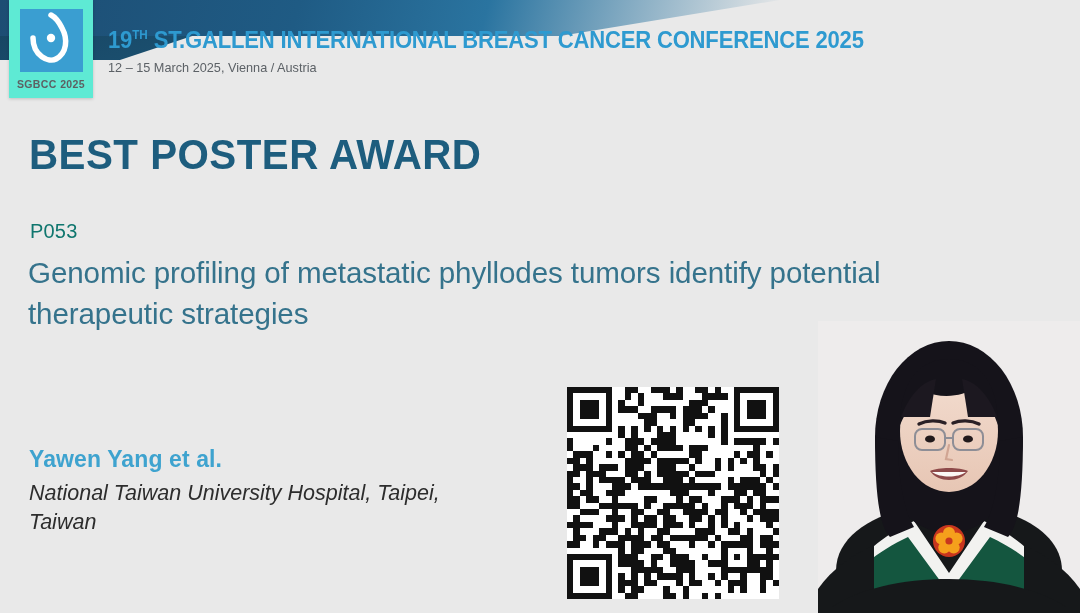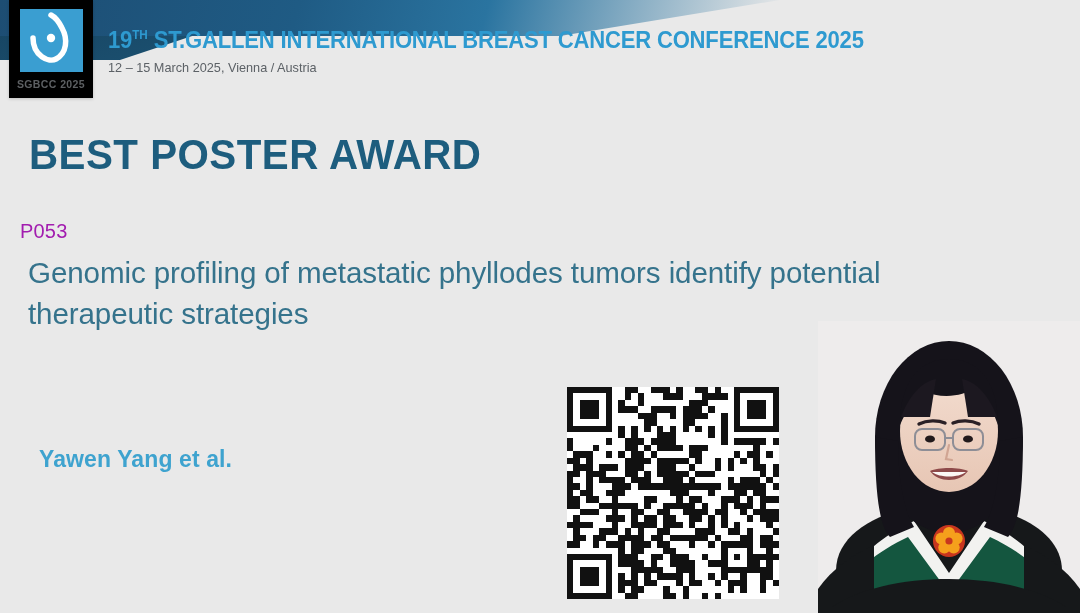--- a/index.html
+++ b/index.html
@@ -22,21 +22,21 @@
   .top-wedge-2{
     position:absolute; top:0; left:0; width:300px; height:60px;
     background:linear-gradient(160deg,#16425f 0%,#1d5576 100%);
     clip-path:polygon(0 0, 300px 0, 120px 60px, 0 60px);
     z-index:1;
   }
 
   
   .logo-card{
     position:absolute; left:9px; top:0; width:84px; height:98px;
-    background:#000000;
+    background:#5eead4;
     z-index:4;
     display:flex; flex-direction:column; align-items:center;
     padding-top:9px;
     box-shadow:0 1px 3px rgba(0,0,0,.18);
   }
   .logo-square{
     width:63px; height:63px;
     background:#3a9ed1;
     position:relative; overflow:hidden;
   }
@@ -85,38 +85,38 @@
     font-weight:700;
     color:#1d5d7e;
     letter-spacing:.5px;
     transform:scaleX(.96);
     transform-origin:left center;
     line-height:1;
   }
 
   
   .poster-id{
-    position:absolute; left:20px; top:220px; z-index:3;
+    position:absolute; left:30px; top:220px; z-index:3;
     font-size:20px;
-    color:#a21caf;
+    color:#0f766e;
     letter-spacing:.2px;
   }
   .poster-title{
     position:absolute; left:28px; top:252px; width:910px; z-index:3;
     font-size:30px;
     color:#35738c;
     line-height:1.37;
     letter-spacing:-0.1px;
     transform:scaleX(.985);
     transform-origin:left top;
   }
 
   
   .author-block{
-    position:absolute; left:39px; top:445px; z-index:3;
+    position:absolute; left:29px; top:445px; z-index:3;
   }
   .author-name{
     font-size:23px;
     font-weight:700;
     color:#3ea3cf;
     letter-spacing:.1px;
     line-height:1.25;
   }
   .author-affil{
     margin-top:5px;
@@ -164,20 +164,21 @@
   <div class="conf-sub">12 – 15 March 2025, Vienna / Austria</div>
 </div>
 
 <div class="award-heading">BEST POSTER AWARD</div>
 
 <div class="poster-id">P053</div>
 <div class="poster-title">Genomic profiling of metastatic phyllodes tumors identify potential therapeutic strategies</div>
 
 <div class="author-block">
   <div class="author-name">Yawen Yang et al.</div>
+  <div class="author-affil">National Taiwan University Hospital, Taipei, Taiwan</div>
 </div>
 
 <div class="qr-wrap">
   <svg viewBox="0 0 33 33" shape-rendering="crispEdges" aria-hidden="true">
     <rect width="33" height="33" fill="#ffffff"></rect>
     <g fill="#111111" id="qr-modules">
         <path d="M0 0h1v1h-1zM1 0h1v1h-1zM2 0h1v1h-1zM3 0h1v1h-1zM4 0h1v1h-1zM5 0h1v1h-1zM6 0h1v1h-1zM9 0h1v1h-1zM10 0h1v1h-1zM13 0h1v1h-1zM14 0h1v1h-1zM15 0h1v1h-1zM17 0h1v1h-1zM20 0h1v1h-1zM21 0h1v1h-1zM23 0h1v1h-1zM26 0h1v1h-1zM27 0h1v1h-1zM28 0h1v1h-1zM29 0h1v1h-1zM30 0h1v1h-1zM31 0h1v1h-1zM32 0h1v1h-1zM0 1h1v1h-1zM6 1h1v1h-1zM9 1h1v1h-1zM11 1h1v1h-1zM15 1h1v1h-1zM16 1h1v1h-1zM17 1h1v1h-1zM21 1h1v1h-1zM22 1h1v1h-1zM23 1h1v1h-1zM24 1h1v1h-1zM26 1h1v1h-1zM32 1h1v1h-1zM0 2h1v1h-1zM2 2h1v1h-1zM3 2h1v1h-1zM4 2h1v1h-1zM6 2h1v1h-1zM8 2h1v1h-1zM11 2h1v1h-1zM19 2h1v1h-1zM20 2h1v1h-1zM21 2h1v1h-1zM26 2h1v1h-1zM28 2h1v1h-1zM29 2h1v1h-1zM30 2h1v1h-1zM32 2h1v1h-1zM0 3h1v1h-1zM2 3h1v1h-1zM3 3h1v1h-1zM4 3h1v1h-1zM6 3h1v1h-1zM8 3h1v1h-1zM9 3h1v1h-1zM10 3h1v1h-1zM13 3h1v1h-1zM14 3h1v1h-1zM15 3h1v1h-1zM16 3h1v1h-1zM18 3h1v1h-1zM19 3h1v1h-1zM20 3h1v1h-1zM22 3h1v1h-1zM26 3h1v1h-1zM28 3h1v1h-1zM29 3h1v1h-1zM30 3h1v1h-1zM32 3h1v1h-1zM0 4h1v1h-1zM2 4h1v1h-1zM3 4h1v1h-1zM4 4h1v1h-1zM6 4h1v1h-1zM11 4h1v1h-1zM12 4h1v1h-1zM13 4h1v1h-1zM16 4h1v1h-1zM18 4h1v1h-1zM19 4h1v1h-1zM20 4h1v1h-1zM21 4h1v1h-1zM24 4h1v1h-1zM26 4h1v1h-1zM28 4h1v1h-1zM29 4h1v1h-1zM30 4h1v1h-1zM32 4h1v1h-1zM0 5h1v1h-1zM6 5h1v1h-1zM12 5h1v1h-1zM13 5h1v1h-1zM18 5h1v1h-1zM19 5h1v1h-1zM24 5h1v1h-1zM26 5h1v1h-1zM32 5h1v1h-1zM0 6h1v1h-1zM1 6h1v1h-1zM2 6h1v1h-1zM3 6h1v1h-1zM4 6h1v1h-1zM5 6h1v1h-1zM6 6h1v1h-1zM8 6h1v1h-1zM10 6h1v1h-1zM12 6h1v1h-1zM14 6h1v1h-1zM16 6h1v1h-1zM18 6h1v1h-1zM20 6h1v1h-1zM22 6h1v1h-1zM24 6h1v1h-1zM26 6h1v1h-1zM27 6h1v1h-1zM28 6h1v1h-1zM29 6h1v1h-1zM30 6h1v1h-1zM31 6h1v1h-1zM32 6h1v1h-1zM8 7h1v1h-1zM10 7h1v1h-1zM14 7h1v1h-1zM15 7h1v1h-1zM16 7h1v1h-1zM22 7h1v1h-1zM24 7h1v1h-1zM0 8h1v1h-1zM6 8h1v1h-1zM9 8h1v1h-1zM10 8h1v1h-1zM11 8h1v1h-1zM13 8h1v1h-1zM14 8h1v1h-1zM15 8h1v1h-1zM16 8h1v1h-1zM24 8h1v1h-1zM26 8h1v1h-1zM27 8h1v1h-1zM28 8h1v1h-1zM29 8h1v1h-1zM30 8h1v1h-1zM32 8h1v1h-1zM0 9h1v1h-1zM4 9h1v1h-1zM9 9h1v1h-1zM10 9h1v1h-1zM12 9h1v1h-1zM14 9h1v1h-1zM15 9h1v1h-1zM16 9h1v1h-1zM17 9h1v1h-1zM19 9h1v1h-1zM20 9h1v1h-1zM21 9h1v1h-1zM29 9h1v1h-1zM1 10h1v1h-1zM2 10h1v1h-1zM3 10h1v1h-1zM6 10h1v1h-1zM8 10h1v1h-1zM10 10h1v1h-1zM11 10h1v1h-1zM13 10h1v1h-1zM19 10h1v1h-1zM20 10h1v1h-1zM26 10h1v1h-1zM28 10h1v1h-1zM29 10h1v1h-1zM31 10h1v1h-1zM0 11h1v1h-1zM1 11h1v1h-1zM3 11h1v1h-1zM9 11h1v1h-1zM10 11h1v1h-1zM11 11h1v1h-1zM12 11h1v1h-1zM14 11h1v1h-1zM15 11h1v1h-1zM16 11h1v1h-1zM17 11h1v1h-1zM18 11h1v1h-1zM20 11h1v1h-1zM23 11h1v1h-1zM25 11h1v1h-1zM27 11h1v1h-1zM29 11h1v1h-1zM1 12h1v1h-1zM2 12h1v1h-1zM3 12h1v1h-1zM5 12h1v1h-1zM6 12h1v1h-1zM7 12h1v1h-1zM9 12h1v1h-1zM10 12h1v1h-1zM11 12h1v1h-1zM14 12h1v1h-1zM15 12h1v1h-1zM16 12h1v1h-1zM19 12h1v1h-1zM23 12h1v1h-1zM25 12h1v1h-1zM29 12h1v1h-1zM30 12h1v1h-1zM32 12h1v1h-1zM0 13h1v1h-1zM1 13h1v1h-1zM3 13h1v1h-1zM4 13h1v1h-1zM5 13h1v1h-1zM9 13h1v1h-1zM10 13h1v1h-1zM12 13h1v1h-1zM14 13h1v1h-1zM15 13h1v1h-1zM16 13h1v1h-1zM17 13h1v1h-1zM18 13h1v1h-1zM20 13h1v1h-1zM21 13h1v1h-1zM22 13h1v1h-1zM30 13h1v1h-1zM32 13h1v1h-1zM0 14h1v1h-1zM3 14h1v1h-1zM5 14h1v1h-1zM6 14h1v1h-1zM7 14h1v1h-1zM8 14h1v1h-1zM10 14h1v1h-1zM11 14h1v1h-1zM12 14h1v1h-1zM15 14h1v1h-1zM16 14h1v1h-1zM17 14h1v1h-1zM19 14h1v1h-1zM25 14h1v1h-1zM27 14h1v1h-1zM28 14h1v1h-1zM29 14h1v1h-1zM31 14h1v1h-1zM0 15h1v1h-1zM1 15h1v1h-1zM3 15h1v1h-1zM7 15h1v1h-1zM8 15h1v1h-1zM9 15h1v1h-1zM11 15h1v1h-1zM12 15h1v1h-1zM13 15h1v1h-1zM14 15h1v1h-1zM15 15h1v1h-1zM16 15h1v1h-1zM17 15h1v1h-1zM18 15h1v1h-1zM19 15h1v1h-1zM20 15h1v1h-1zM21 15h1v1h-1zM22 15h1v1h-1zM23 15h1v1h-1zM25 15h1v1h-1zM26 15h1v1h-1zM27 15h1v1h-1zM28 15h1v1h-1zM29 15h1v1h-1zM30 15h1v1h-1zM32 15h1v1h-1zM0 16h1v1h-1zM2 16h1v1h-1zM3 16h1v1h-1zM6 16h1v1h-1zM7 16h1v1h-1zM8 16h1v1h-1zM16 16h1v1h-1zM17 16h1v1h-1zM18 16h1v1h-1zM22 16h1v1h-1zM26 16h1v1h-1zM27 16h1v1h-1zM29 16h1v1h-1zM30 16h1v1h-1zM0 17h1v1h-1zM1 17h1v1h-1zM3 17h1v1h-1zM4 17h1v1h-1zM7 17h1v1h-1zM12 17h1v1h-1zM13 17h1v1h-1zM17 17h1v1h-1zM19 17h1v1h-1zM20 17h1v1h-1zM24 17h1v1h-1zM25 17h1v1h-1zM26 17h1v1h-1zM28 17h1v1h-1zM30 17h1v1h-1zM31 17h1v1h-1zM32 17h1v1h-1zM0 18h1v1h-1zM1 18h1v1h-1zM5 18h1v1h-1zM6 18h1v1h-1zM7 18h1v1h-1zM8 18h1v1h-1zM9 18h1v1h-1zM10 18h1v1h-1zM12 18h1v1h-1zM15 18h1v1h-1zM16 18h1v1h-1zM17 18h1v1h-1zM18 18h1v1h-1zM19 18h1v1h-1zM21 18h1v1h-1zM24 18h1v1h-1zM26 18h1v1h-1zM27 18h1v1h-1zM28 18h1v1h-1zM30 18h1v1h-1zM2 19h1v1h-1zM3 19h1v1h-1zM4 19h1v1h-1zM7 19h1v1h-1zM10 19h1v1h-1zM11 19h1v1h-1zM14 19h1v1h-1zM15 19h1v1h-1zM18 19h1v1h-1zM19 19h1v1h-1zM20 19h1v1h-1zM21 19h1v1h-1zM23 19h1v1h-1zM24 19h1v1h-1zM27 19h1v1h-1zM29 19h1v1h-1zM30 19h1v1h-1zM31 19h1v1h-1zM32 19h1v1h-1zM1 20h1v1h-1zM6 20h1v1h-1zM7 20h1v1h-1zM8 20h1v1h-1zM10 20h1v1h-1zM12 20h1v1h-1zM13 20h1v1h-1zM15 20h1v1h-1zM16 20h1v1h-1zM19 20h1v1h-1zM20 20h1v1h-1zM22 20h1v1h-1zM24 20h1v1h-1zM28 20h1v1h-1zM30 20h1v1h-1zM31 20h1v1h-1zM32 20h1v1h-1zM0 21h1v1h-1zM1 21h1v1h-1zM2 21h1v1h-1zM3 21h1v1h-1zM7 21h1v1h-1zM10 21h1v1h-1zM11 21h1v1h-1zM12 21h1v1h-1zM13 21h1v1h-1zM15 21h1v1h-1zM16 21h1v1h-1zM17 21h1v1h-1zM19 21h1v1h-1zM22 21h1v1h-1zM24 21h1v1h-1zM26 21h1v1h-1zM31 21h1v1h-1zM1 22h1v1h-1zM5 22h1v1h-1zM6 22h1v1h-1zM7 22h1v1h-1zM9 22h1v1h-1zM11 22h1v1h-1zM14 22h1v1h-1zM15 22h1v1h-1zM20 22h1v1h-1zM21 22h1v1h-1zM22 22h1v1h-1zM25 22h1v1h-1zM26 22h1v1h-1zM28 22h1v1h-1zM32 22h1v1h-1zM1 23h1v1h-1zM2 23h1v1h-1zM4 23h1v1h-1zM5 23h1v1h-1zM8 23h1v1h-1zM9 23h1v1h-1zM10 23h1v1h-1zM11 23h1v1h-1zM13 23h1v1h-1zM14 23h1v1h-1zM16 23h1v1h-1zM17 23h1v1h-1zM18 23h1v1h-1zM19 23h1v1h-1zM20 23h1v1h-1zM21 23h1v1h-1zM23 23h1v1h-1zM27 23h1v1h-1zM28 23h1v1h-1zM30 23h1v1h-1zM31 23h1v1h-1zM0 24h1v1h-1zM1 24h1v1h-1zM4 24h1v1h-1zM6 24h1v1h-1zM7 24h1v1h-1zM8 24h1v1h-1zM10 24h1v1h-1zM11 24h1v1h-1zM12 24h1v1h-1zM14 24h1v1h-1zM15 24h1v1h-1zM19 24h1v1h-1zM22 24h1v1h-1zM24 24h1v1h-1zM25 24h1v1h-1zM26 24h1v1h-1zM27 24h1v1h-1zM28 24h1v1h-1zM30 24h1v1h-1zM31 24h1v1h-1zM32 24h1v1h-1zM8 25h1v1h-1zM10 25h1v1h-1zM11 25h1v1h-1zM15 25h1v1h-1zM16 25h1v1h-1zM24 25h1v1h-1zM28 25h1v1h-1zM31 25h1v1h-1zM0 26h1v1h-1zM1 26h1v1h-1zM2 26h1v1h-1zM3 26h1v1h-1zM4 26h1v1h-1zM5 26h1v1h-1zM6 26h1v1h-1zM8 26h1v1h-1zM9 26h1v1h-1zM10 26h1v1h-1zM13 26h1v1h-1zM14 26h1v1h-1zM16 26h1v1h-1zM17 26h1v1h-1zM18 26h1v1h-1zM21 26h1v1h-1zM24 26h1v1h-1zM26 26h1v1h-1zM28 26h1v1h-1zM29 26h1v1h-1zM30 26h1v1h-1zM31 26h1v1h-1zM32 26h1v1h-1zM0 27h1v1h-1zM6 27h1v1h-1zM8 27h1v1h-1zM9 27h1v1h-1zM10 27h1v1h-1zM11 27h1v1h-1zM13 27h1v1h-1zM16 27h1v1h-1zM17 27h1v1h-1zM18 27h1v1h-1zM19 27h1v1h-1zM22 27h1v1h-1zM23 27h1v1h-1zM24 27h1v1h-1zM28 27h1v1h-1zM29 27h1v1h-1zM31 27h1v1h-1zM0 28h1v1h-1zM2 28h1v1h-1zM3 28h1v1h-1zM4 28h1v1h-1zM6 28h1v1h-1zM10 28h1v1h-1zM11 28h1v1h-1zM12 28h1v1h-1zM13 28h1v1h-1zM14 28h1v1h-1zM17 28h1v1h-1zM18 28h1v1h-1zM19 28h1v1h-1zM24 28h1v1h-1zM25 28h1v1h-1zM26 28h1v1h-1zM27 28h1v1h-1zM28 28h1v1h-1zM29 28h1v1h-1zM30 28h1v1h-1zM31 28h1v1h-1zM0 29h1v1h-1zM2 29h1v1h-1zM3 29h1v1h-1zM4 29h1v1h-1zM6 29h1v1h-1zM8 29h1v1h-1zM10 29h1v1h-1zM12 29h1v1h-1zM14 29h1v1h-1zM15 29h1v1h-1zM16 29h1v1h-1zM17 29h1v1h-1zM19 29h1v1h-1zM22 29h1v1h-1zM24 29h1v1h-1zM27 29h1v1h-1zM30 29h1v1h-1zM31 29h1v1h-1zM0 30h1v1h-1zM2 30h1v1h-1zM3 30h1v1h-1zM4 30h1v1h-1zM6 30h1v1h-1zM8 30h1v1h-1zM9 30h1v1h-1zM10 30h1v1h-1zM12 30h1v1h-1zM13 30h1v1h-1zM17 30h1v1h-1zM19 30h1v1h-1zM20 30h1v1h-1zM23 30h1v1h-1zM25 30h1v1h-1zM26 30h1v1h-1zM27 30h1v1h-1zM30 30h1v1h-1zM32 30h1v1h-1zM0 31h1v1h-1zM6 31h1v1h-1zM8 31h1v1h-1zM10 31h1v1h-1zM11 31h1v1h-1zM15 31h1v1h-1zM18 31h1v1h-1zM25 31h1v1h-1zM27 31h1v1h-1zM30 31h1v1h-1zM0 32h1v1h-1zM1 32h1v1h-1zM2 32h1v1h-1zM3 32h1v1h-1zM4 32h1v1h-1zM5 32h1v1h-1zM6 32h1v1h-1zM9 32h1v1h-1zM10 32h1v1h-1zM15 32h1v1h-1zM16 32h1v1h-1zM18 32h1v1h-1zM21 32h1v1h-1zM23 32h1v1h-1z" fill="#111111"></path>
       </g>
   </svg>
 </div>

